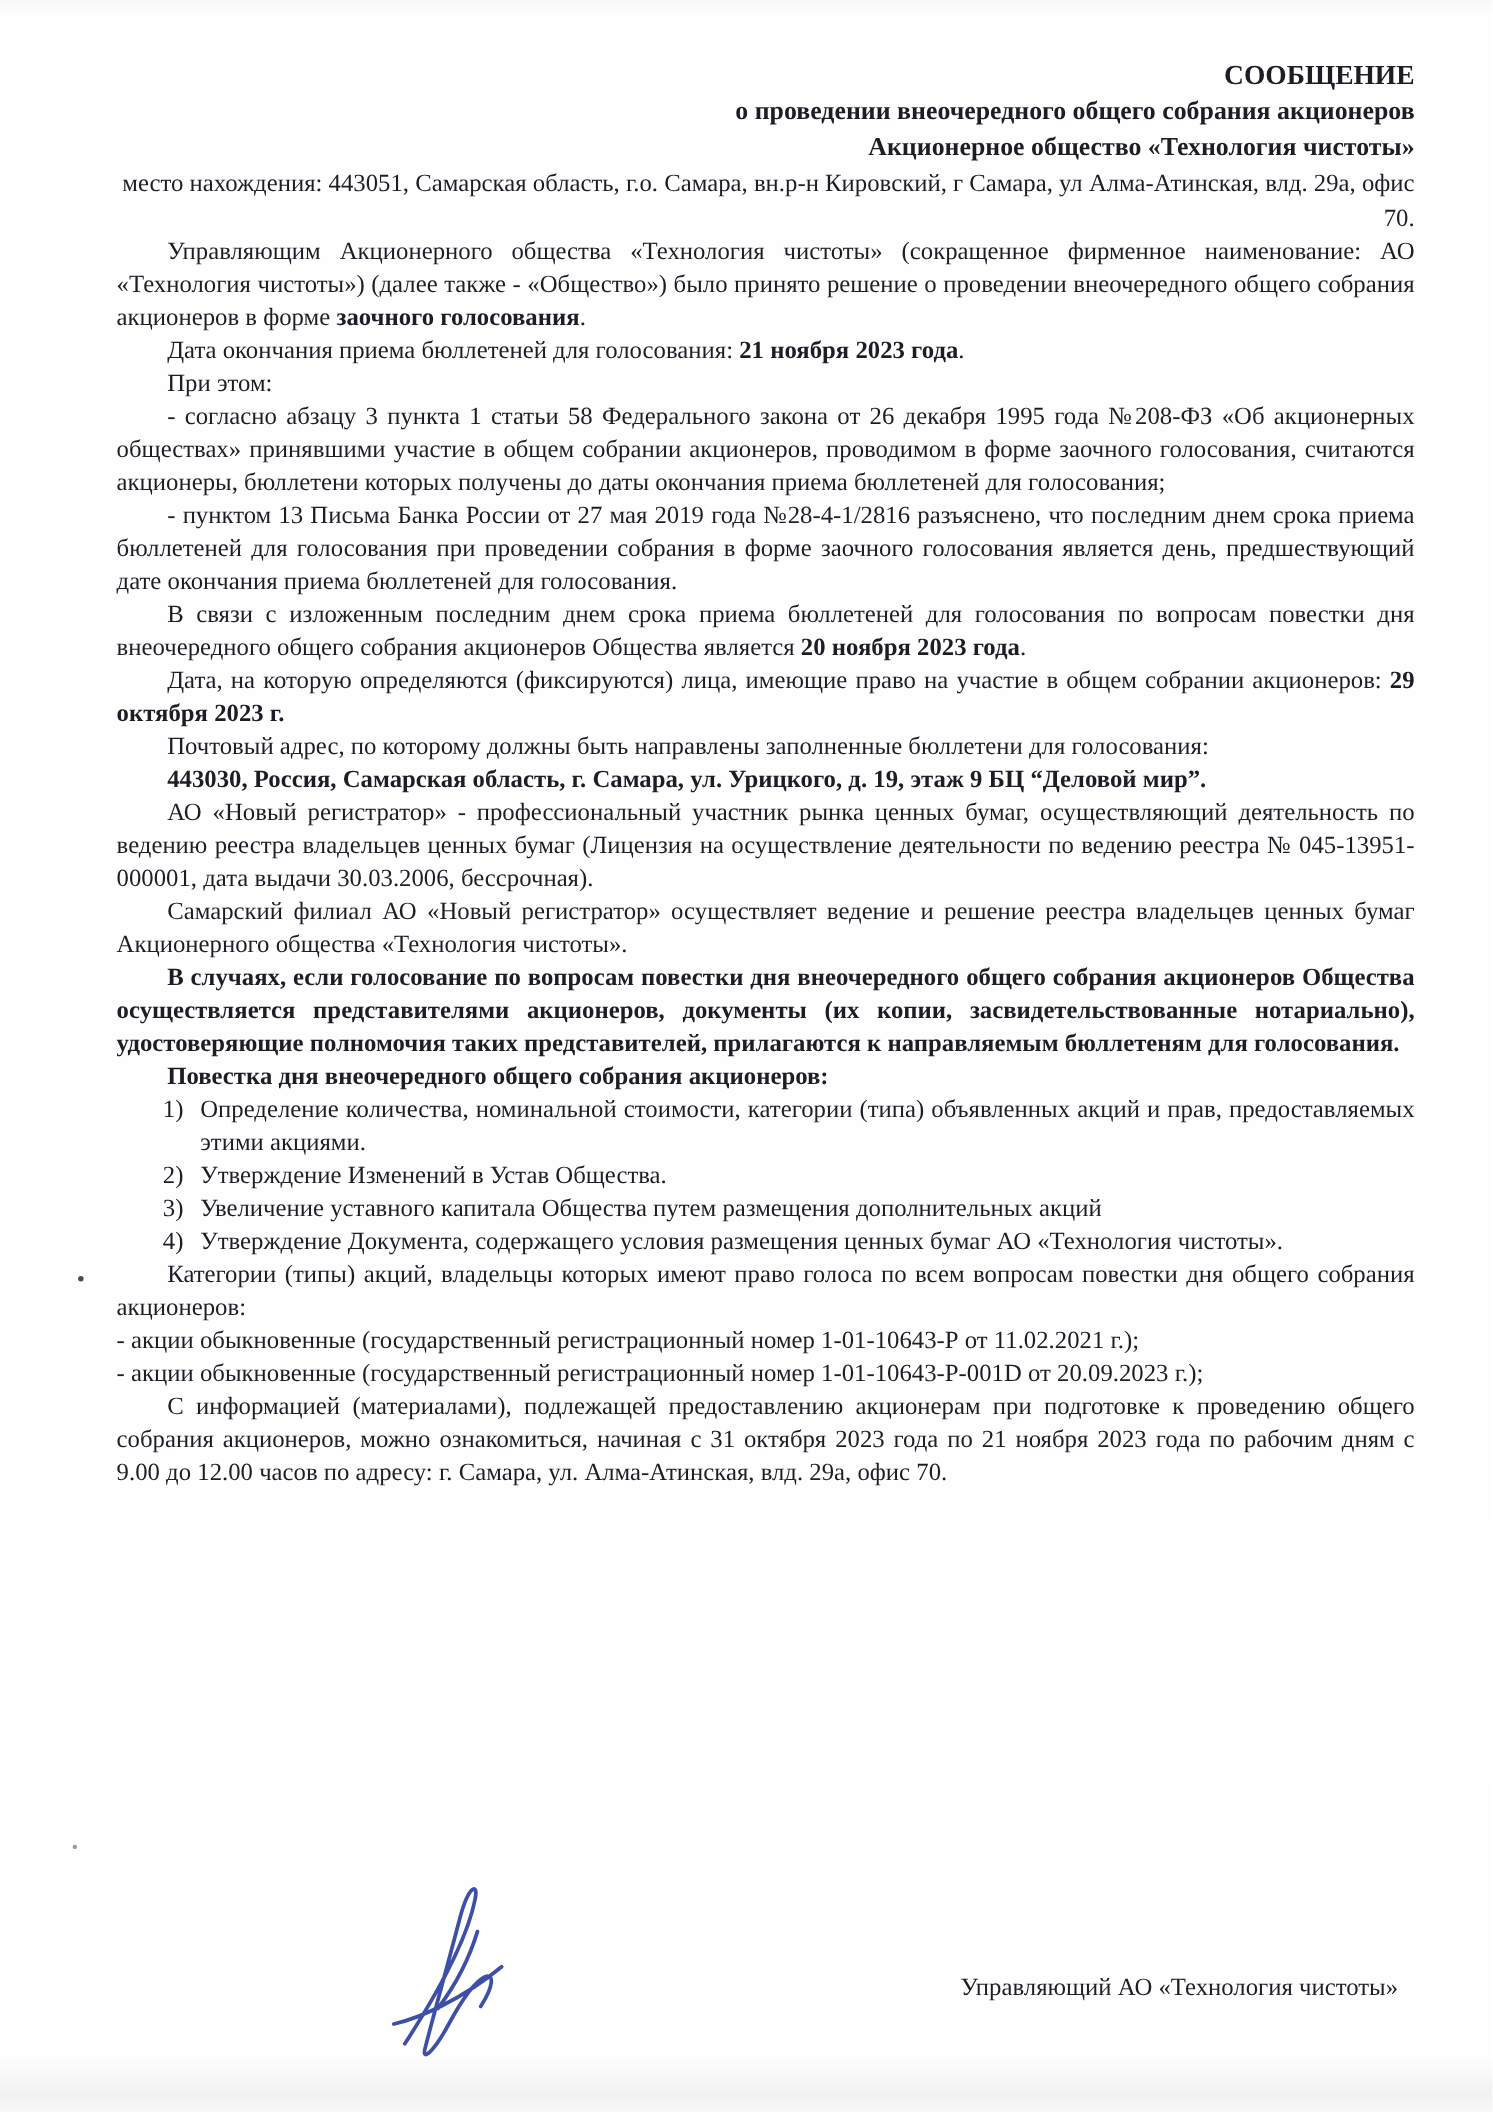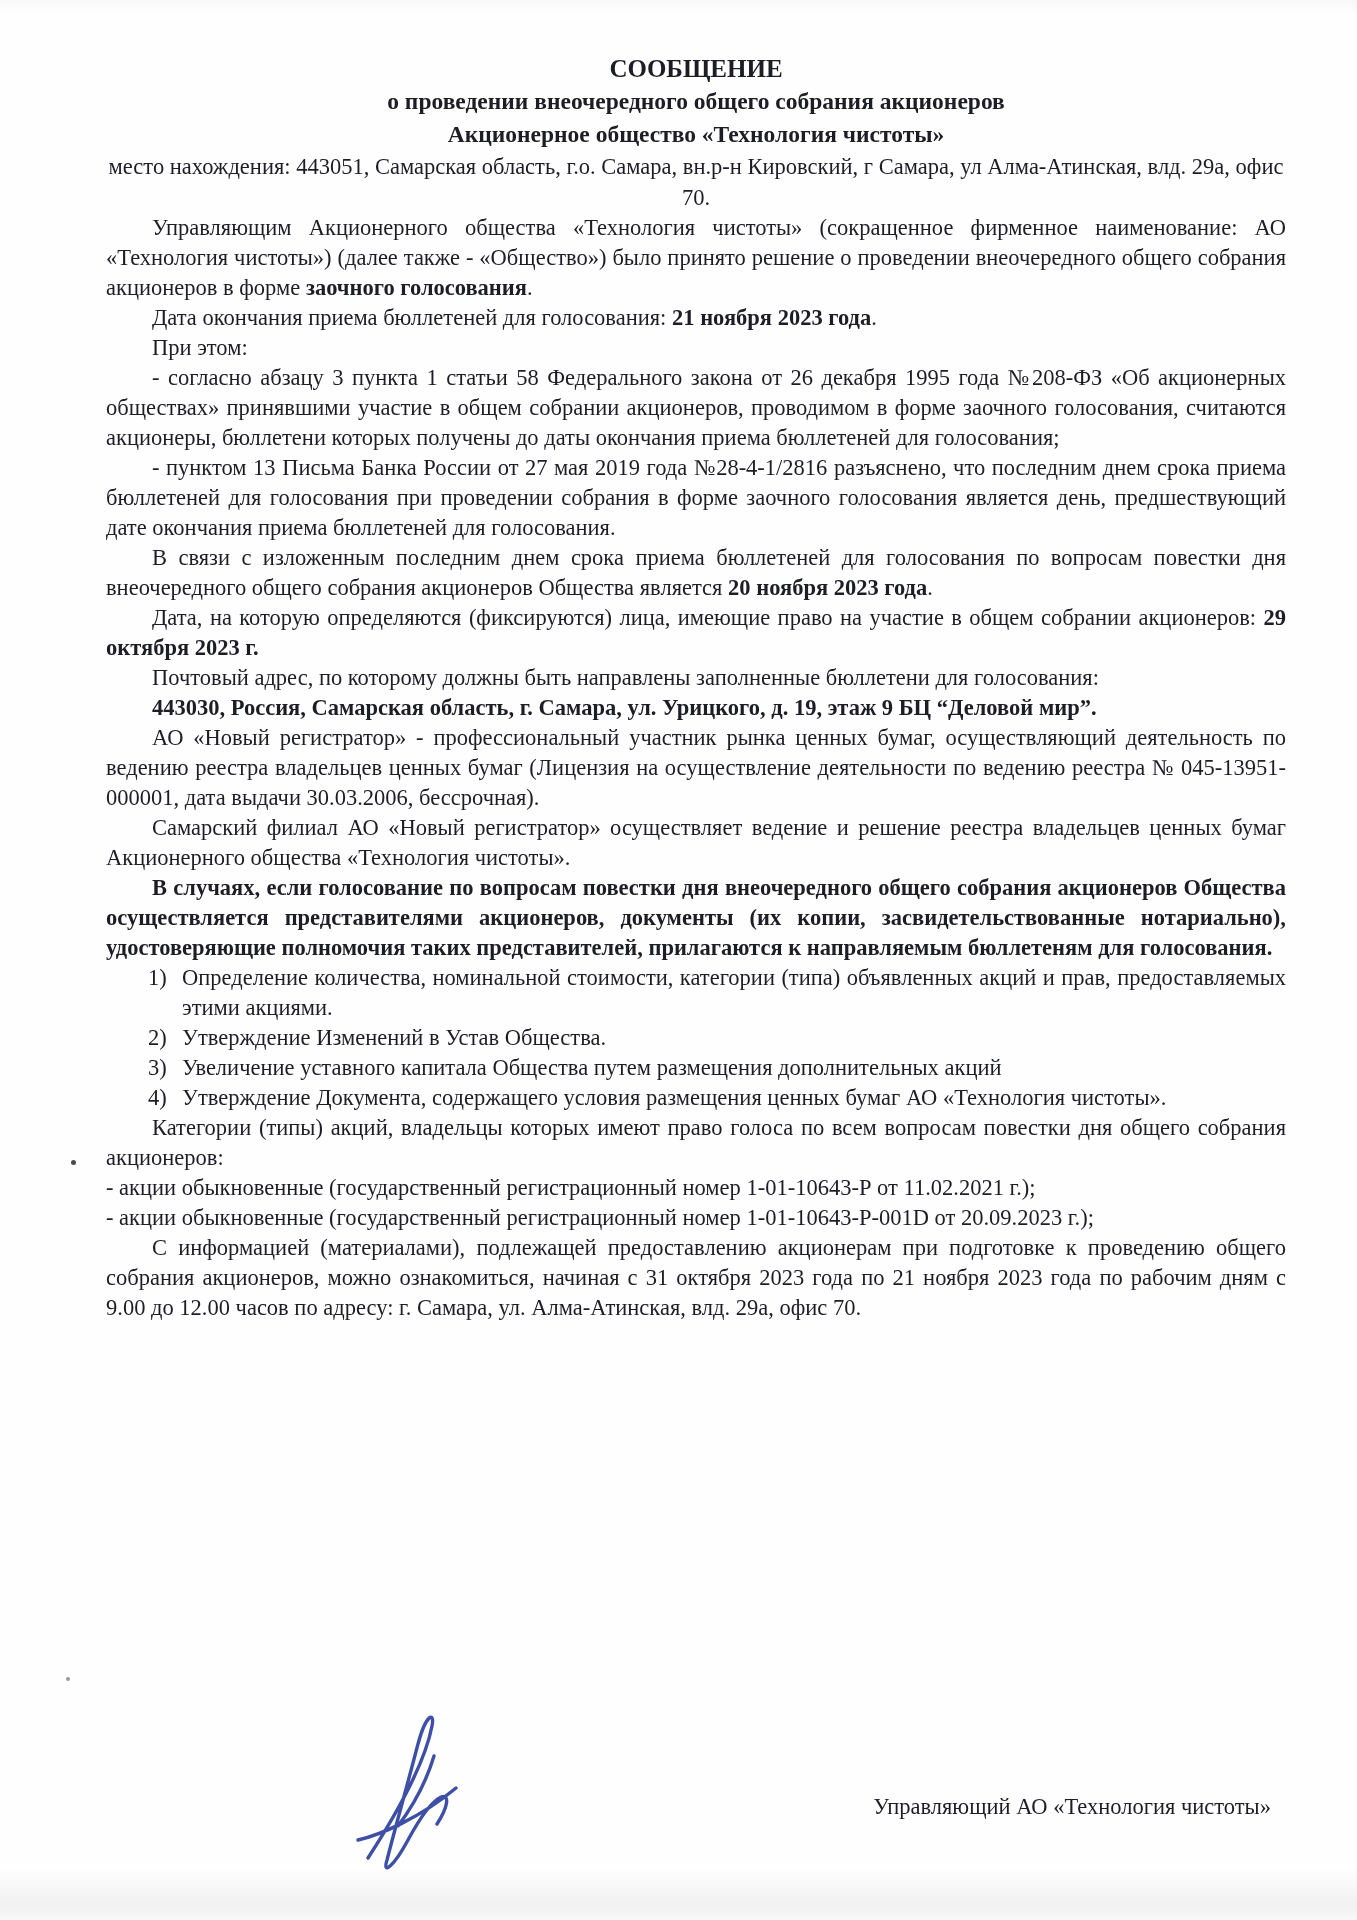--- a/index.html
+++ b/index.html
@@ -9,21 +9,21 @@
     background:#fefefe;
     overflow:hidden;
     font-family:"Liberation Serif","DejaVu Serif",serif;
     color:#1d1d26;
   }
   .content{
     position:absolute;left:106px;top:52px;width:1180px;
     font-size:22.5px;line-height:30px;
   }
   .content p{margin:0;}
-  .center{text-align:center;}
+  .center{text-align:right;}
   .j{text-align:justify;}
   .ind{text-indent:46px;}
   .b{font-weight:bold;}
   .title{font-size:25px;font-weight:bold;line-height:33px;}
   .subtitle{font-size:23.5px;font-weight:bold;line-height:33px;}
   .addr{line-height:31px;}
   .mt{margin-top:28px;}
   .mt-sm{margin-top:26px;}
   .agenda-row{display:flex;}
   .agenda-num{flex:0 0 34px;padding-left:42px;box-sizing:content-box;}
@@ -69,20 +69,21 @@
     <p class="j ind mt"><span>Дата, на которую определяются (фиксируются) лица, имеющие право на участие в общем собрании акционеров: </span><span class="b">29 октября 2023 г.</span></p>
 
     <p class="ind mt">Почтовый адрес, по которому должны быть направлены заполненные бюллетени для голосования:</p>
     <p class="b ind">443030, Россия, Самарская область, г. Самара, ул. Урицкого, д. 19,  этаж 9 БЦ “Деловой мир”.</p>
 
     <p class="j ind mt">АО «Новый регистратор» - профессиональный участник рынка ценных бумаг, осуществляющий деятельность по ведению реестра владельцев ценных бумаг (Лицензия на осуществление деятельности по ведению реестра № 045-13951-000001, дата выдачи 30.03.2006, бессрочная).</p>
     <p class="j ind">Самарский филиал АО «Новый регистратор» осуществляет ведение и решение реестра владельцев ценных бумаг Акционерного общества «Технология чистоты».</p>
 
     <p class="j ind b mt">В случаях, если голосование по вопросам повестки дня внеочередного общего собрания акционеров Общества осуществляется представителями акционеров, документы (их копии, засвидетельствованные нотариально), удостоверяющие полномочия таких представителей, прилагаются к направляемым бюллетеням для голосования.</p>
 
+    <p class="b ind mt">Повестка дня внеочередного общего собрания акционеров:</p>
     <div class="agenda-row">
       <span class="agenda-num">1)</span>
       <span class="agenda-text">Определение количества, номинальной стоимости, категории (типа) объявленных акций и прав, предоставляемых этими акциями.</span>
     </div>
     <div class="agenda-row">
       <span class="agenda-num">2)</span>
       <span class="agenda-text">Утверждение Изменений в Устав Общества.</span>
     </div>
     <div class="agenda-row">
       <span class="agenda-num">3)</span>

